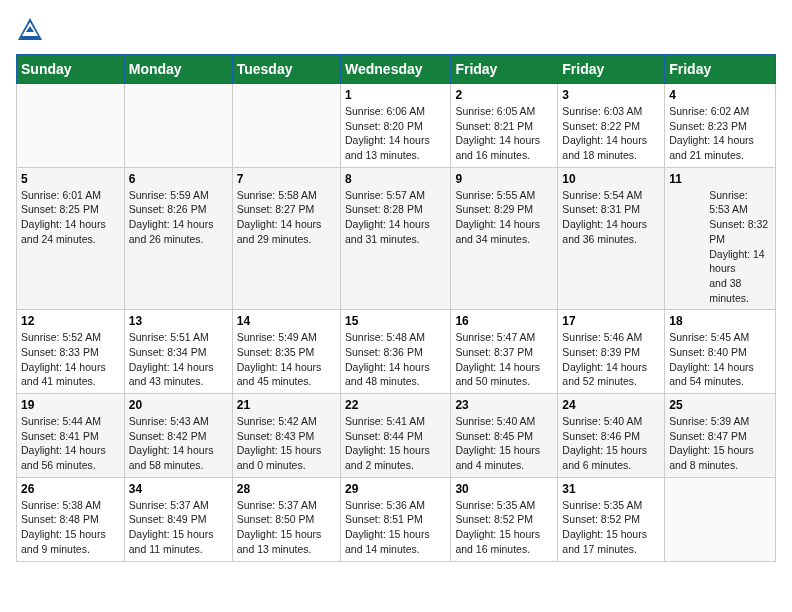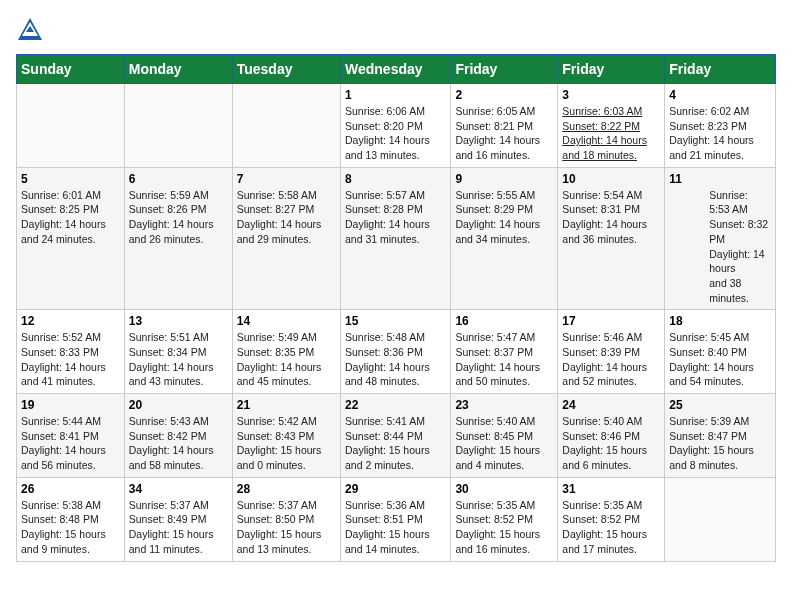--- a/index.html
+++ b/index.html
@@ -132,21 +132,21 @@
         </td>
         <td>
           <span class="day-number">2</span>
           <div class="day-info" style="white-space: pre-line;">Sunrise: 6:05 AM
 Sunset: 8:21 PM
 Daylight: 14 hours
 and 16 minutes.</div>
         </td>
         <td>
           <span class="day-number">3</span>
-          <div class="day-info" style="white-space: pre-line; text-decoration: underline;">Sunrise: 6:03 AM
+          <div class="day-info" style="white-space: pre-line;">Sunrise: 6:03 AM
 Sunset: 8:22 PM
 Daylight: 14 hours
 and 18 minutes.</div>
         </td>
         <td>
           <span class="day-number">4</span>
           <div class="day-info" style="white-space: pre-line;">Sunrise: 6:02 AM
 Sunset: 8:23 PM
 Daylight: 14 hours
 and 21 minutes.</div>

